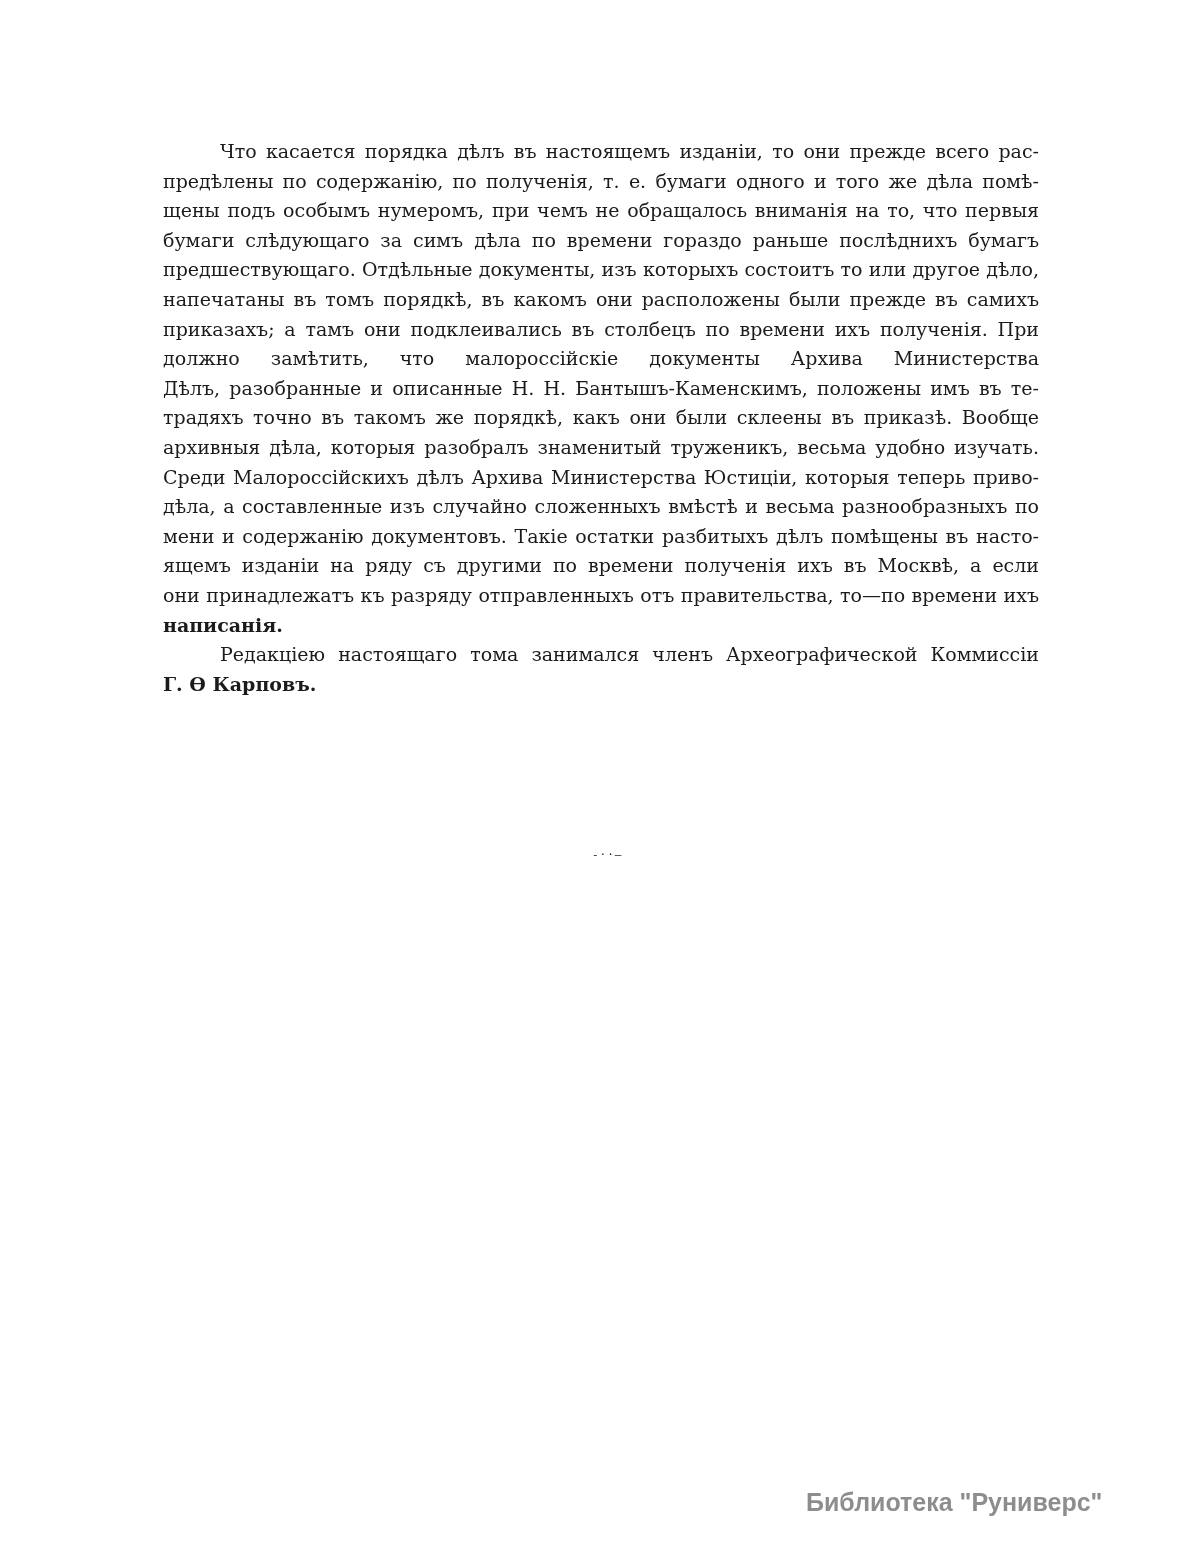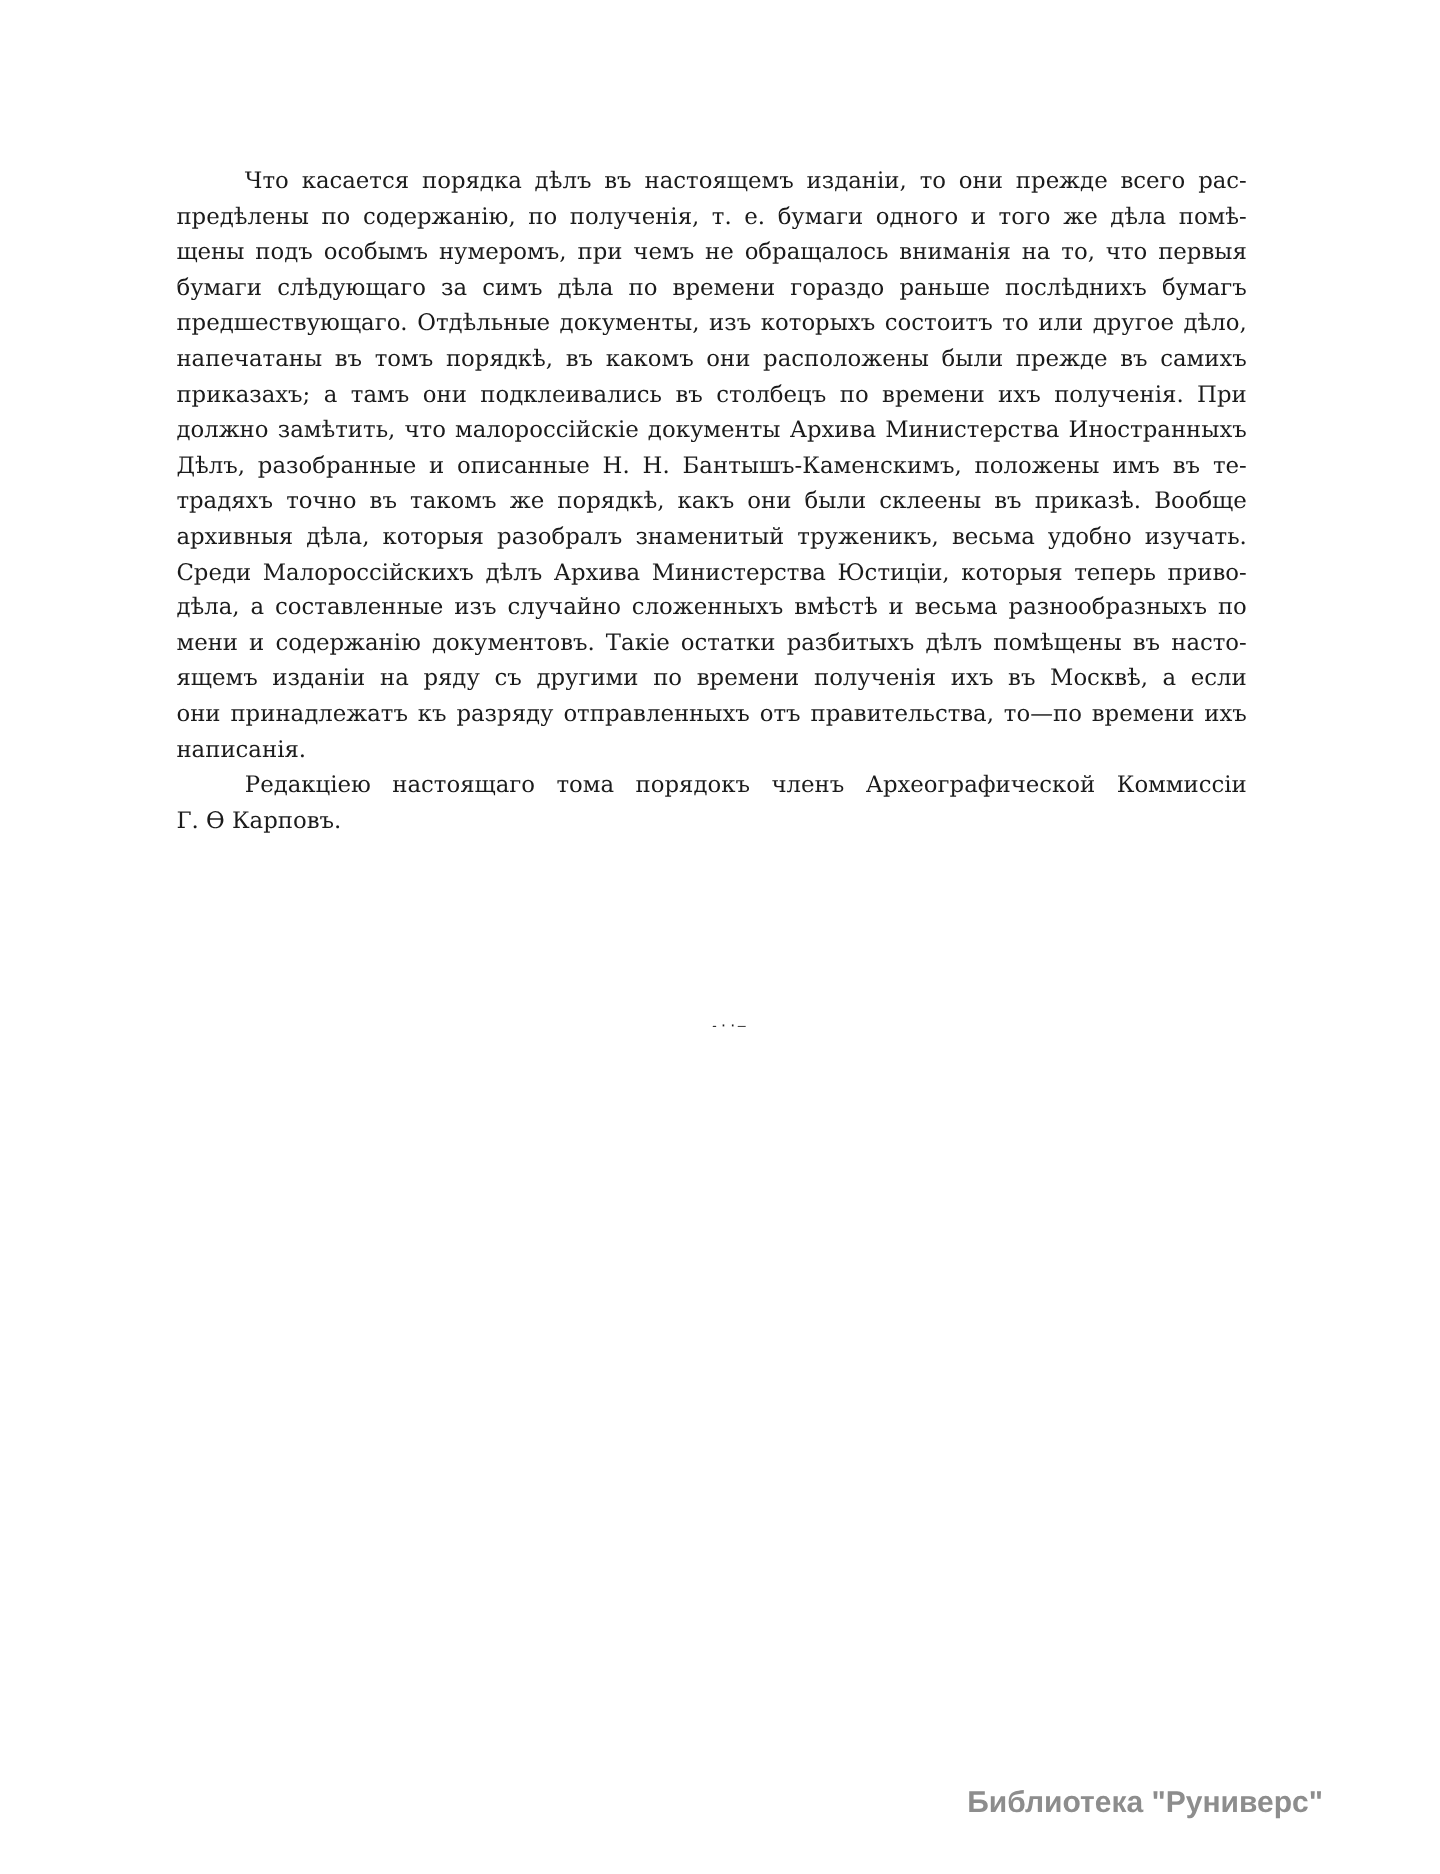--- a/index.html
+++ b/index.html
@@ -24,29 +24,31 @@
     left: 147px;
     top: 137px;
     width: 892px;
     color: #1b1b1b;
     font-size: 19px;
   }
   .line {
     height: 29.6px;
     line-height: 29.6px;
     overflow: hidden;
+    margin-left: 16px;
   }
   .just {
     text-align: justify;
     text-align-last: justify;
     text-justify: inter-word;
   }
   .plain {
     text-align: left;
     text-align-last: left;
+    font-weight: bold;
   }
   .indent {
     text-indent: 57px;
   }
   .ornament {
     position: absolute;
     left: 592px;
     top: 848px;
     font-family: "DejaVu Sans Mono", monospace;
     font-size: 11px;
@@ -80,21 +82,21 @@
     <div class="line just">должно замѣтить, что малороссійскіе документы Архива Министерства Иностранныхъ</div>
     <div class="line just">Дѣлъ, разобранные и описанные Н. Н. Бантышъ-Каменскимъ, положены имъ въ те-</div>
     <div class="line just">традяхъ точно въ такомъ же порядкѣ, какъ они были склеены въ приказѣ. Вообще</div>
     <div class="line just">архивныя дѣла, которыя разобралъ знаменитый труженикъ, весьма удобно изучать.</div>
     <div class="line just">Среди Малороссійскихъ дѣлъ Архива Министерства Юстиціи, которыя теперь приво-</div>
     <div class="line just">дѣла, а составленные изъ случайно сложенныхъ вмѣстѣ и весьма разнообразныхъ по вре-</div>
     <div class="line just">мени и содержанію документовъ. Такіе остатки разбитыхъ дѣлъ помѣщены въ насто-</div>
     <div class="line just">ящемъ изданіи на ряду съ другими по времени полученія ихъ въ Москвѣ, а если</div>
     <div class="line just">они принадлежатъ къ разряду отправленныхъ отъ правительства, то—по времени ихъ</div>
     <div class="line plain">написанія.</div>
-    <div class="line just indent">Редакціею настоящаго тома порядокъ членъ Археографической Коммиссіи</div>
+    <div class="line just indent">Редакціею настоящаго тома занимался членъ Археографической Коммиссіи</div>
     <div class="line plain">Г. Ѳ Карповъ.</div>
   </div>
 
   <div class="ornament">-··—</div>
 
   <div class="watermark">Библиотека "Руниверс"</div>
 
 </div>
 
 </body></html>

